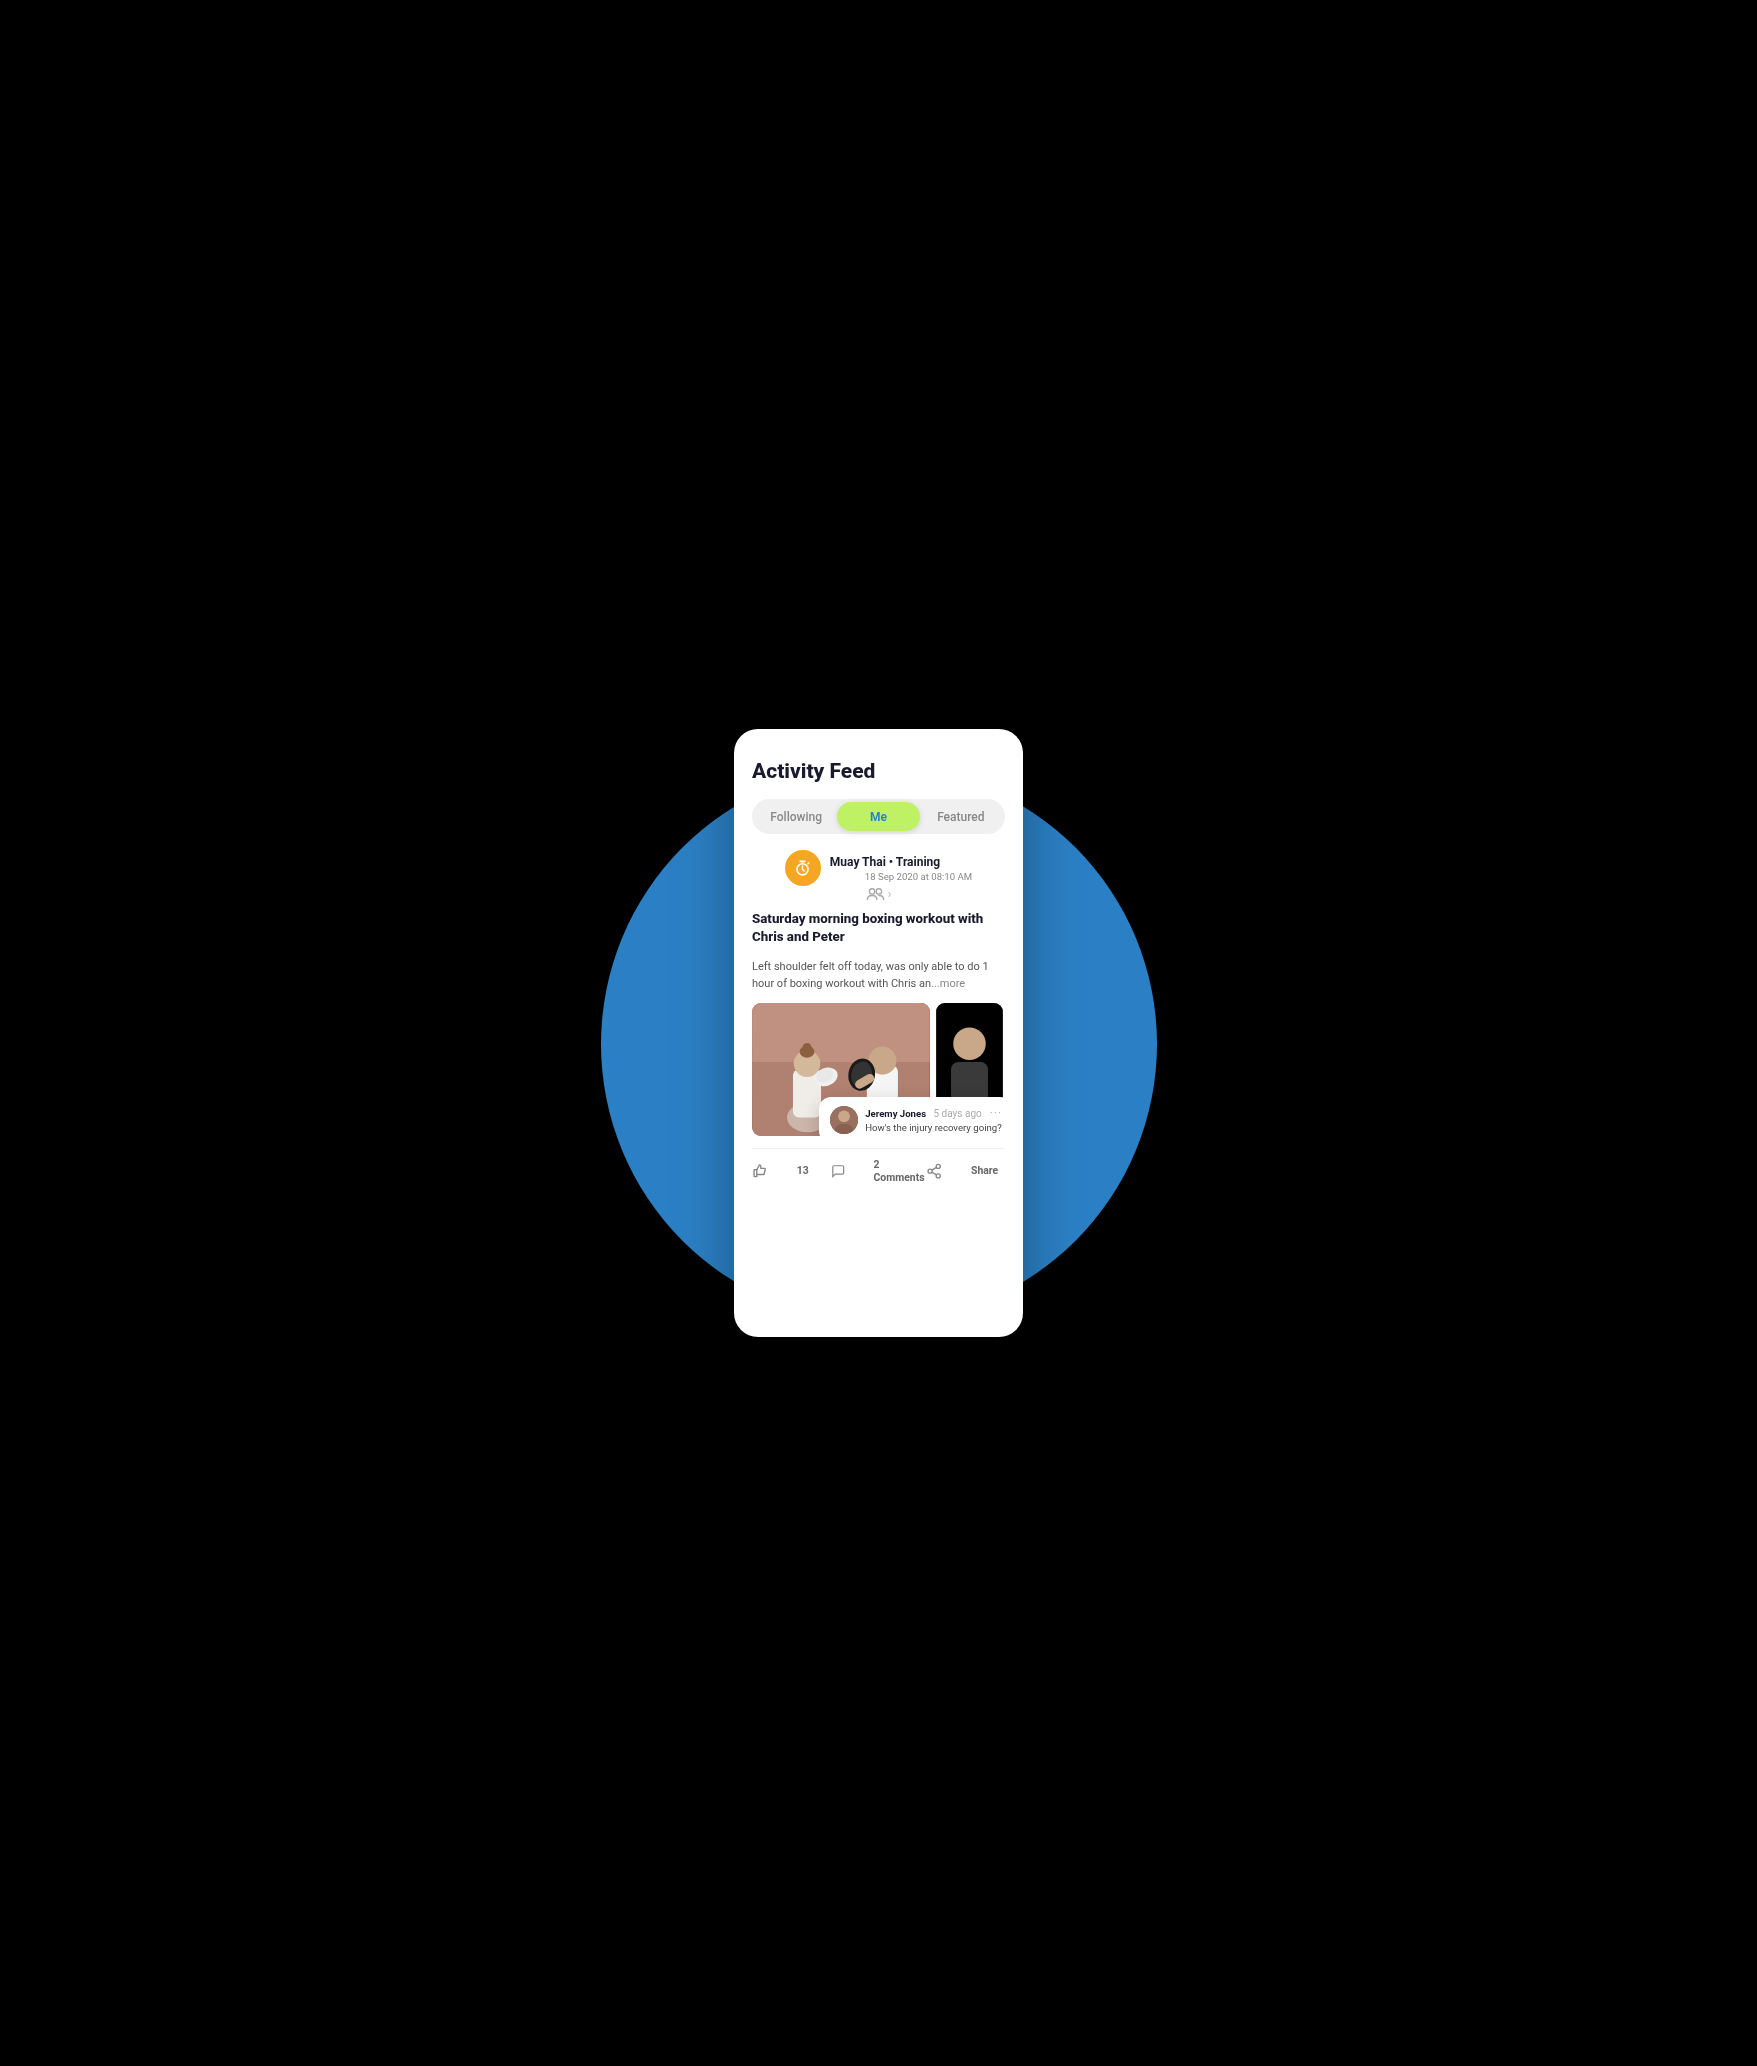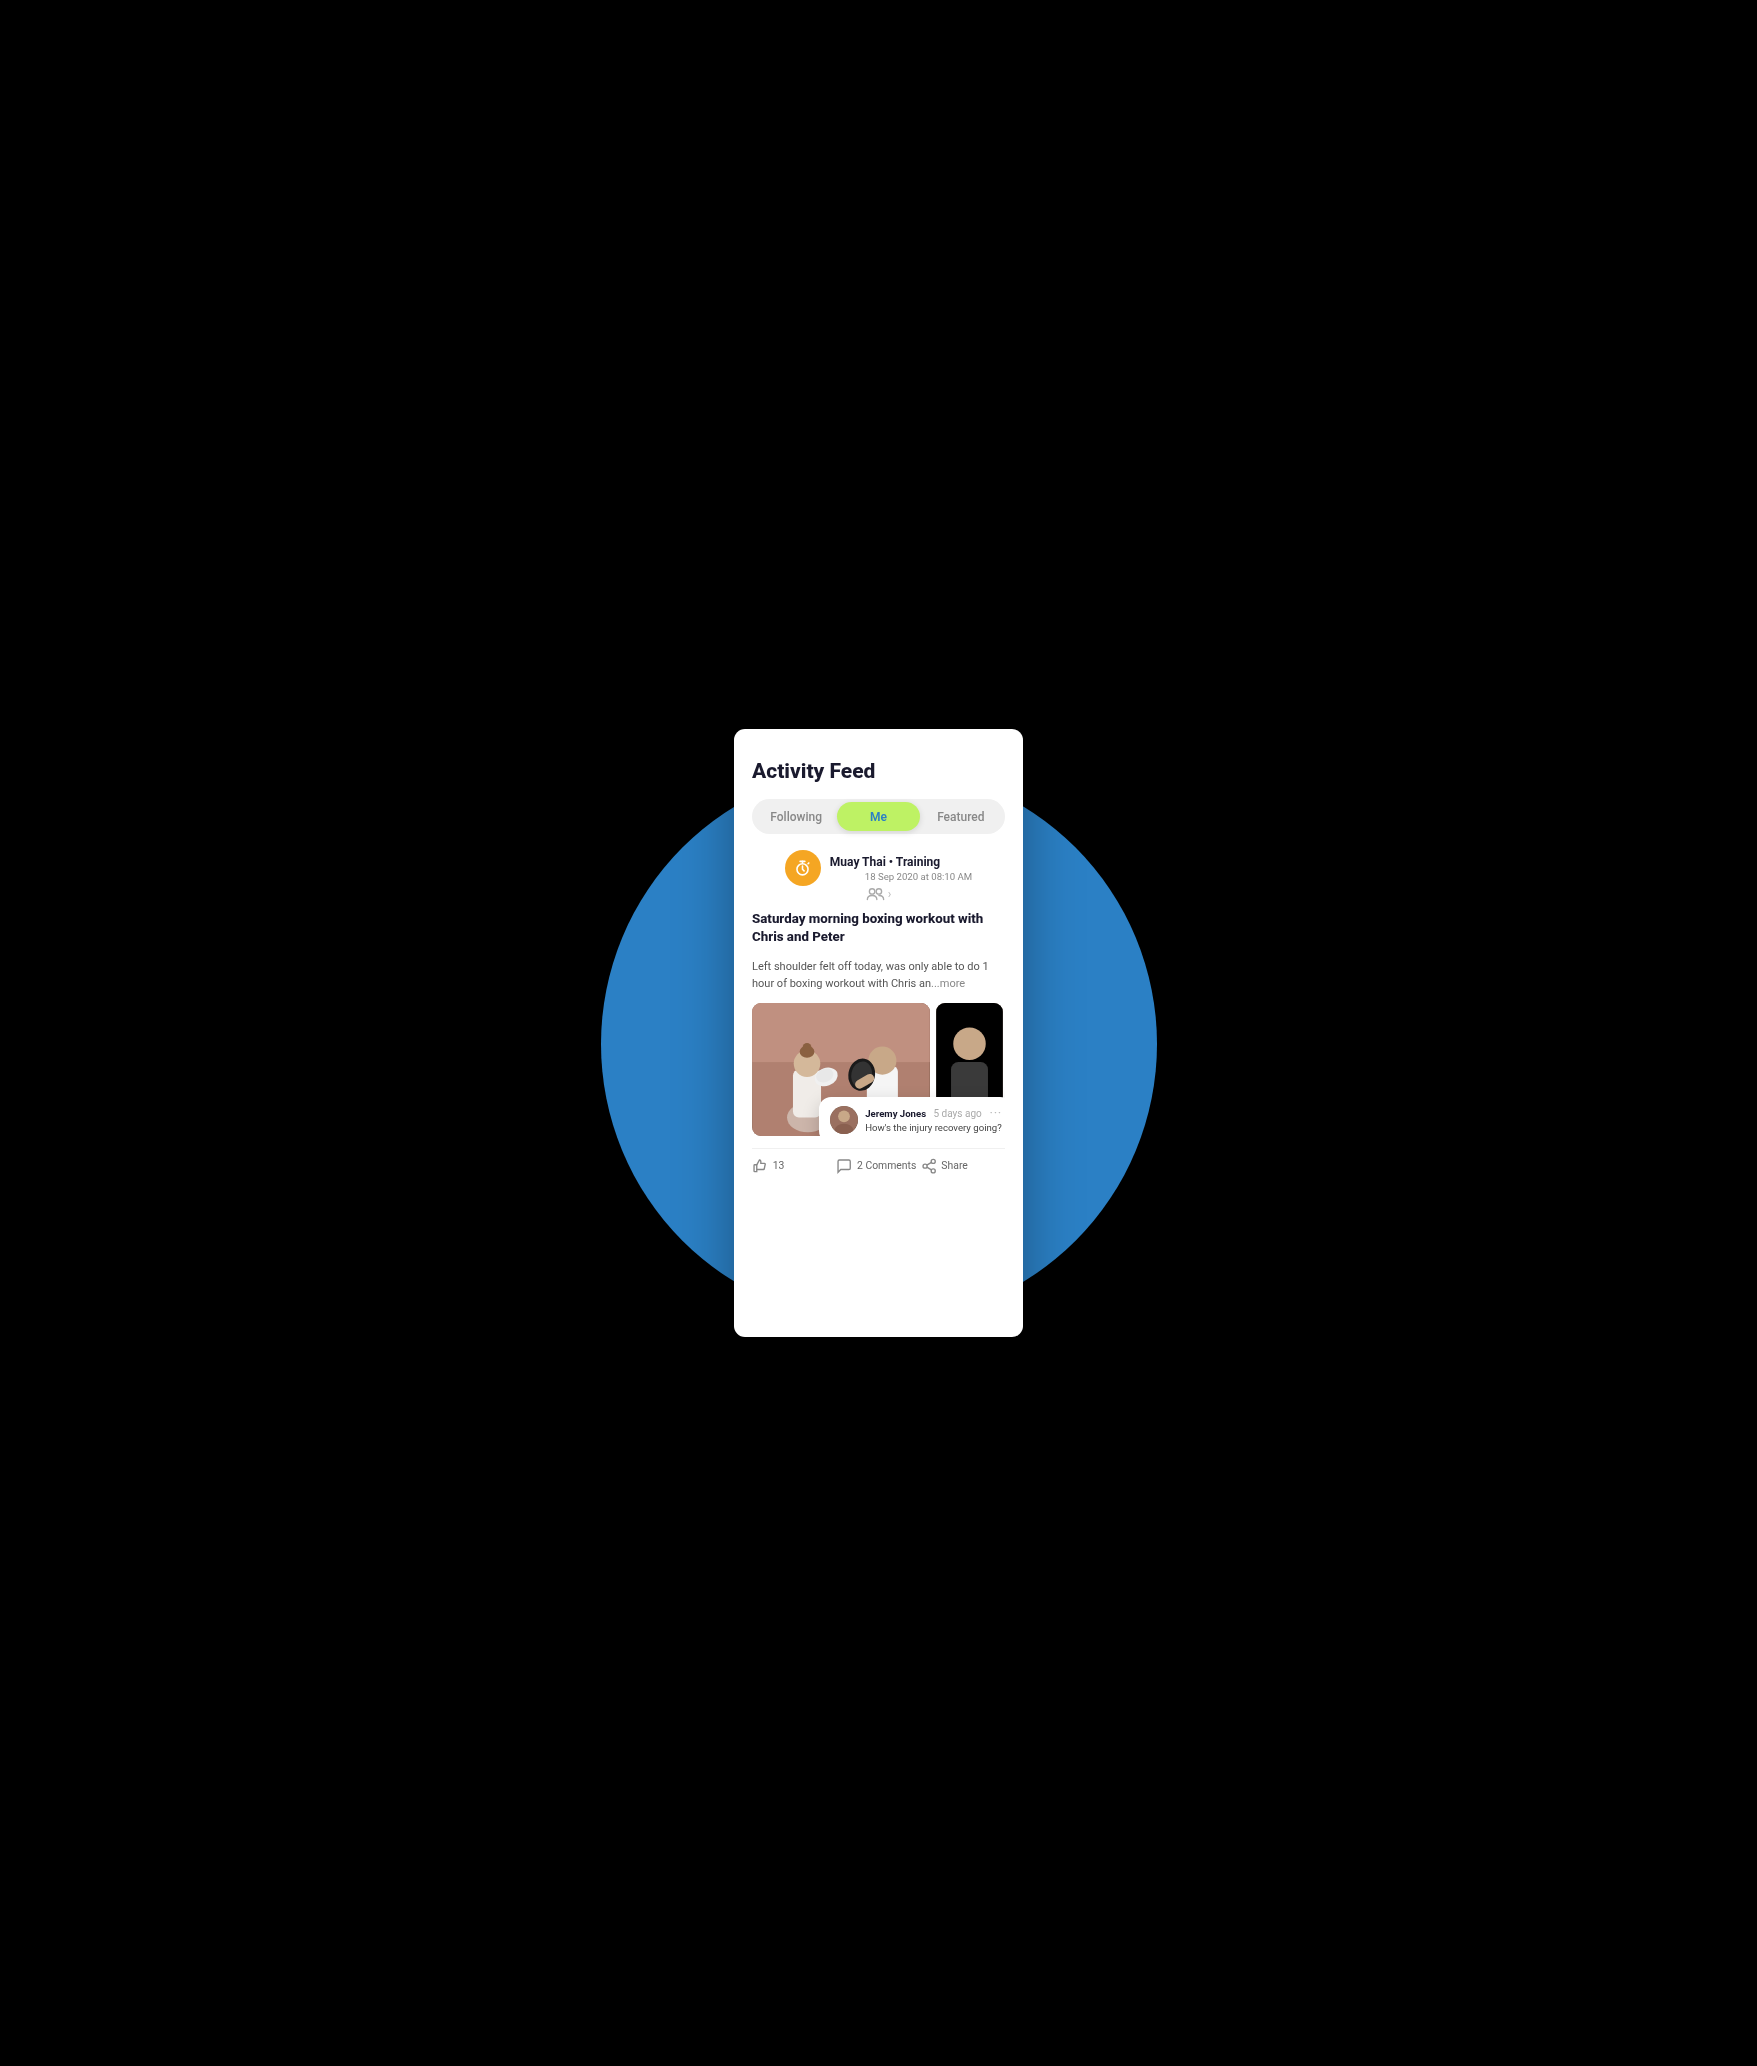--- a/index.html
+++ b/index.html
@@ -32,21 +32,21 @@
       left: 50%;
       transform: translate(-50%, -48%);
     }
 
     .phone-wrapper {
       position: relative;
       z-index: 10;
       width: 289px;
       min-height: 608px;
       background: #fff;
-      border-radius: 11px;
+      border-radius: 24px;
       box-shadow: 0 22px 59px rgba(0,0,0,0.35);
       overflow: hidden;
       padding: 27px 0 0 0;
     }
 
     .phone-content {
       padding: 0 18px 18px 18px;
     }
 
     
@@ -338,21 +338,22 @@
 
     .action-item svg {
       width: 16.3px;
       height: 16.3px;
       color: #888;
     }
 
     .action-label {
       font-size: 10.4px;
       color: #666;
-      font-weight: 400;
+      font-weight: 700;
+      margin-left: 24px;
     }
 
   </style>
 </head>
 <body>
 
 <div class="outer-bg">
   <div class="blue-circle"></div>
 
   <div class="phone-wrapper">

